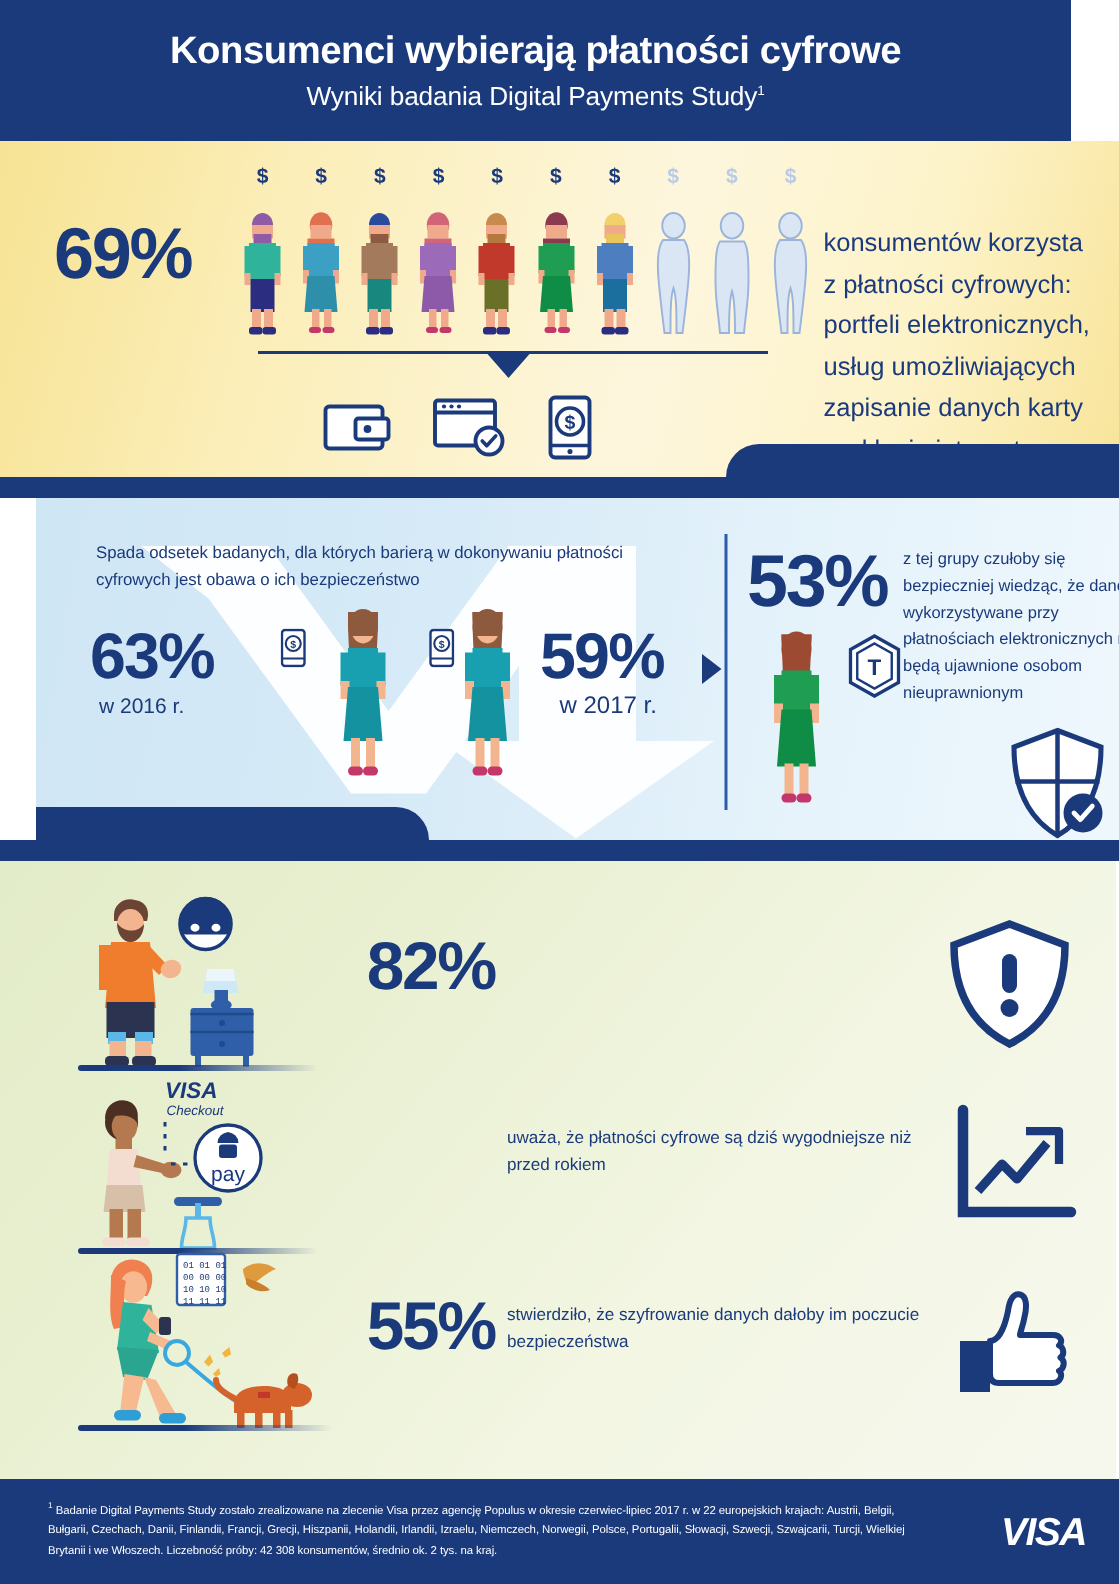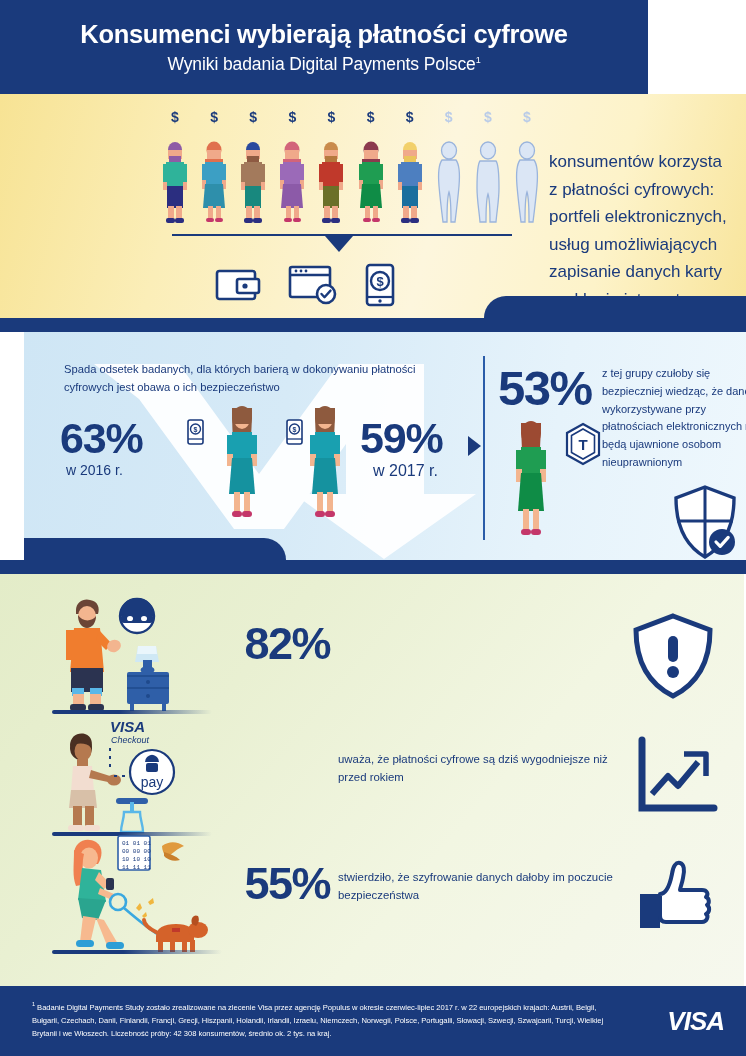--- a/index.html
+++ b/index.html
@@ -7,21 +7,21 @@
   body {
     font-family: "Liberation Sans", sans-serif;
     background:#fff;
     position:relative;
     overflow:hidden;
   }
   .page { position:relative; width:746px; height:1056px; overflow:hidden; }
 
   
   .header {
-    position:absolute; left:0; top:0; width:648px; height:94px;
+    position:absolute; left:0; top:0; width:714px; height:94px;
     background:#1a3a7c;
     display:flex; flex-direction:column; align-items:center; justify-content:center;
   }
   .header h1 {
     color:#ffffff; font-size:25.5px; font-weight:bold; letter-spacing:-0.3px;
     line-height:1.2;
   }
   .header h2 {
     color:#ffffff; font-size:17.5px; font-weight:normal; margin-top:5px;
     letter-spacing:-0.1px;
@@ -141,26 +141,27 @@
     font-family:"Liberation Sans", sans-serif;
   }
 </style>
 </head>
 <body>
 
 <div class="page">
 
   <div class="header">
     <h1>Konsumenci wybierają płatności cyfrowe</h1>
-    <h2><span>Wyniki badania Digital Payments Polsce</span><sup>1</sup></h2>
+    <h2><span>Wyniki badania Digital Payments Study</span><sup>1</sup></h2>
   </div>
 
   <div class="sec1">
     <div class="sec1-inner">
 
+      <div class="pct69">69%</div>
 
       <div class="people-row">
 
         <div class="person">
           <span class="dollar">$</span>
           <svg class="fig" viewBox="0 0 30 85">
             <ellipse cx="15" cy="10" rx="7" ry="8" fill="#8e5ba6"></ellipse>
               <rect x="8" y="10" width="14" height="9" fill="#f0a98a"></rect>
             <rect x="9" y="16" width="12" height="7" fill="#8e5ba6"></rect>
             <rect x="6" y="22" width="18" height="24" fill="#2fb39a"></rect>

